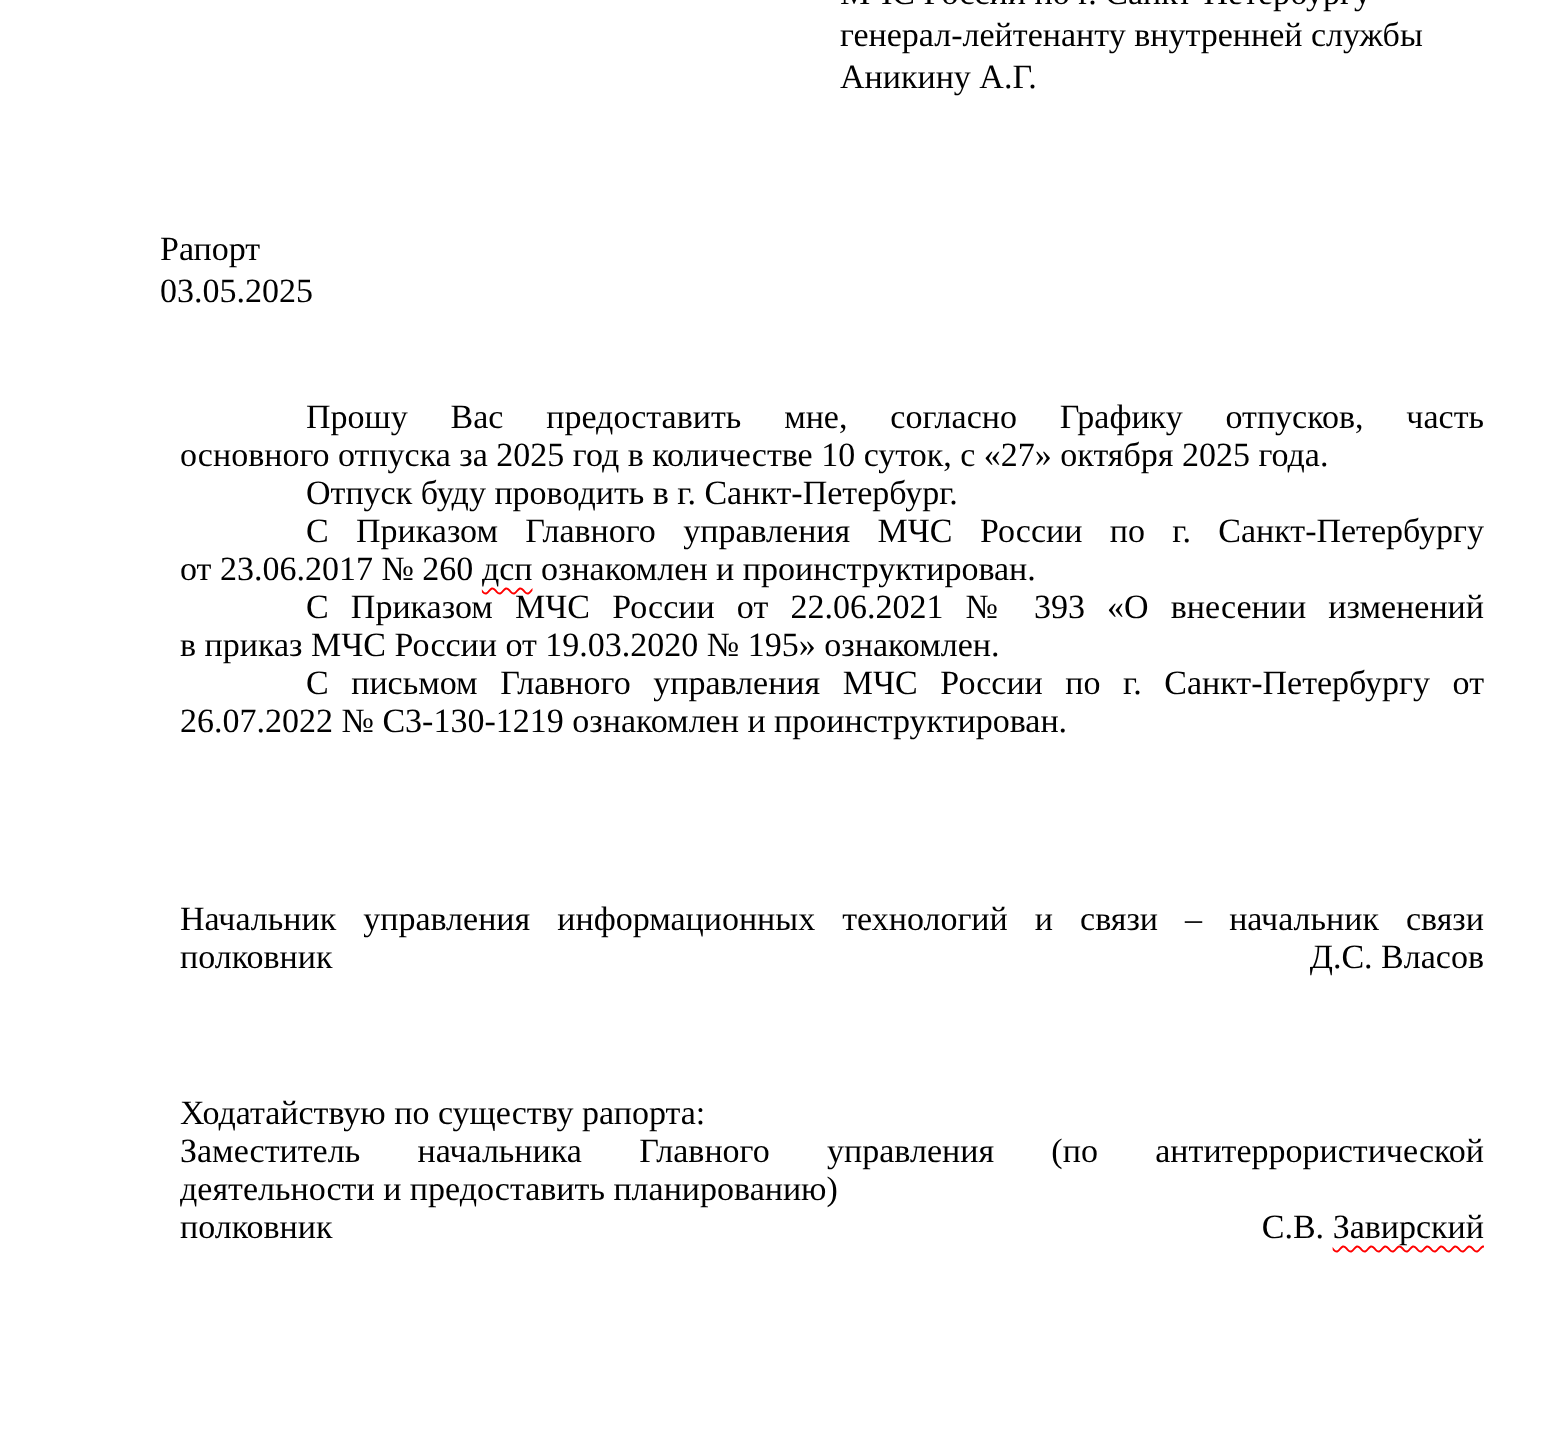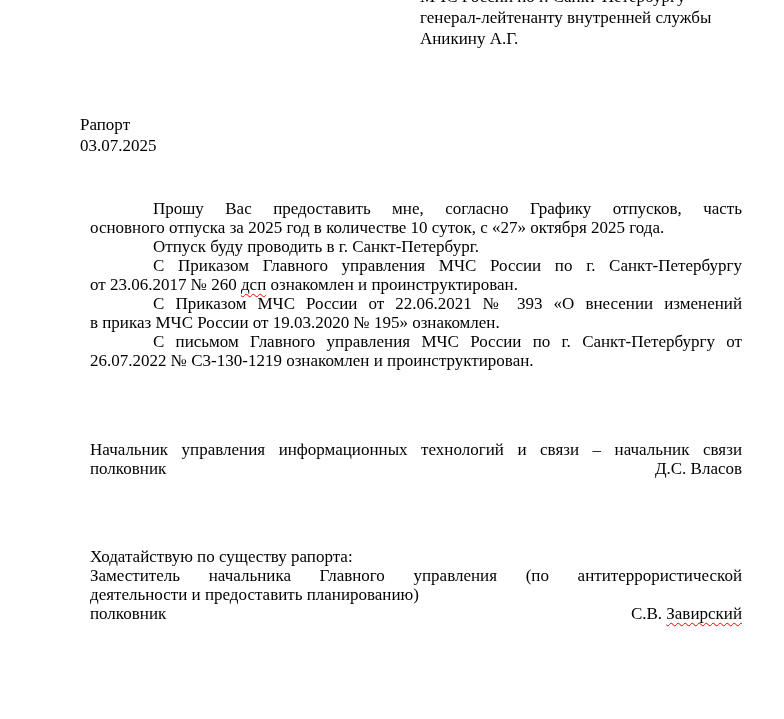--- a/index.html
+++ b/index.html
@@ -10,21 +10,21 @@
     background: #ffffff;
     overflow: hidden;
     font-family: "Liberation Serif", "DejaVu Serif", serif;
     font-size: 17px;
     color: #000000;
   }
   .blk { position: absolute; }
   .addressee   { left: 420px; top: -14px; width: 332px; line-height: 21px; }
   .title-block { left: 80px;  top: 114px; line-height: 21px; }
   .body-block  { left: 90px;  top: 199px; width: 652px; line-height: 19px; }
-  .sig-block   { left: 90px;  top: 440px; width: 652px; line-height: 19px; }
+  .sig-block   { left: 90px;  top: 450px; width: 652px; line-height: 19px; }
   .end-block   { left: 90px;  top: 547px; width: 652px; line-height: 19px; }
   .line { }
   .nw  { white-space: nowrap; }
   .j   { text-align: justify; text-align-last: justify; font-family: Liberation Serif, serif; }
   .ind { text-indent: 63px; }
   .row { display: flex; justify-content: space-between; }
   .sq  {
     text-decoration-line: underline;
     text-decoration-style: wavy;
     text-decoration-color: #ff0000;
@@ -39,21 +39,21 @@
 <div class="page">
 
   <div class="blk addressee">
     <div class="line nw">МЧС России по г. Санкт-Петербургу</div>
     <div class="line nw">генерал-лейтенанту внутренней службы</div>
     <div class="line nw">Аникину А.Г.</div>
   </div>
 
   <div class="blk title-block">
     <div class="line nw">Рапорт</div>
-    <div class="line nw">03.07.2025</div>
+    <div class="line nw">03.05.2025</div>
   </div>
 
   <div class="blk body-block">
     <div class="line j ind">Прошу Вас предоставить мне, согласно Графику отпусков, часть</div>
     <div class="line nw">основного отпуска за 2025 год в количестве 10 суток, с «27» октября 2025 года.</div>
     <div class="line nw ind">Отпуск буду проводить в г. Санкт-Петербург.</div>
     <div class="line j ind">С Приказом Главного управления МЧС России по г. Санкт-Петербургу</div>
     <div class="line nw"><span>от 23.06.2017 № 260 </span><span class="sq">дсп</span><span> ознакомлен и проинструктирован.</span></div>
     <div class="line j ind">С Приказом МЧС России от 22.06.2021 № 393 «О внесении изменений</div>
     <div class="line nw">в приказ МЧС России от 19.03.2020 № 195» ознакомлен.</div>

